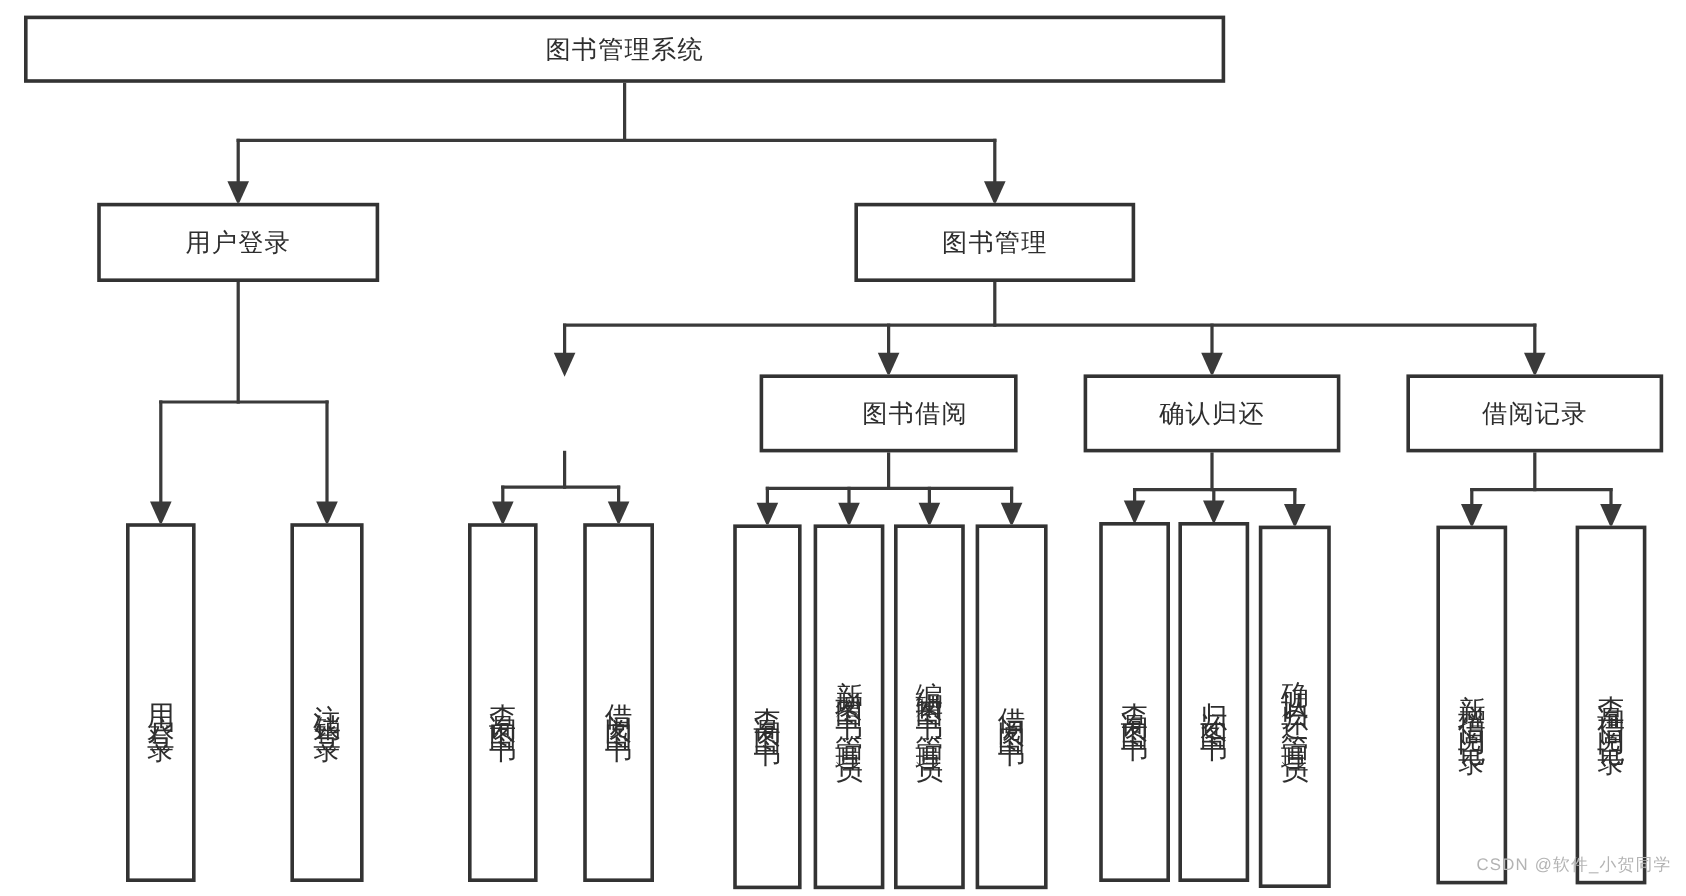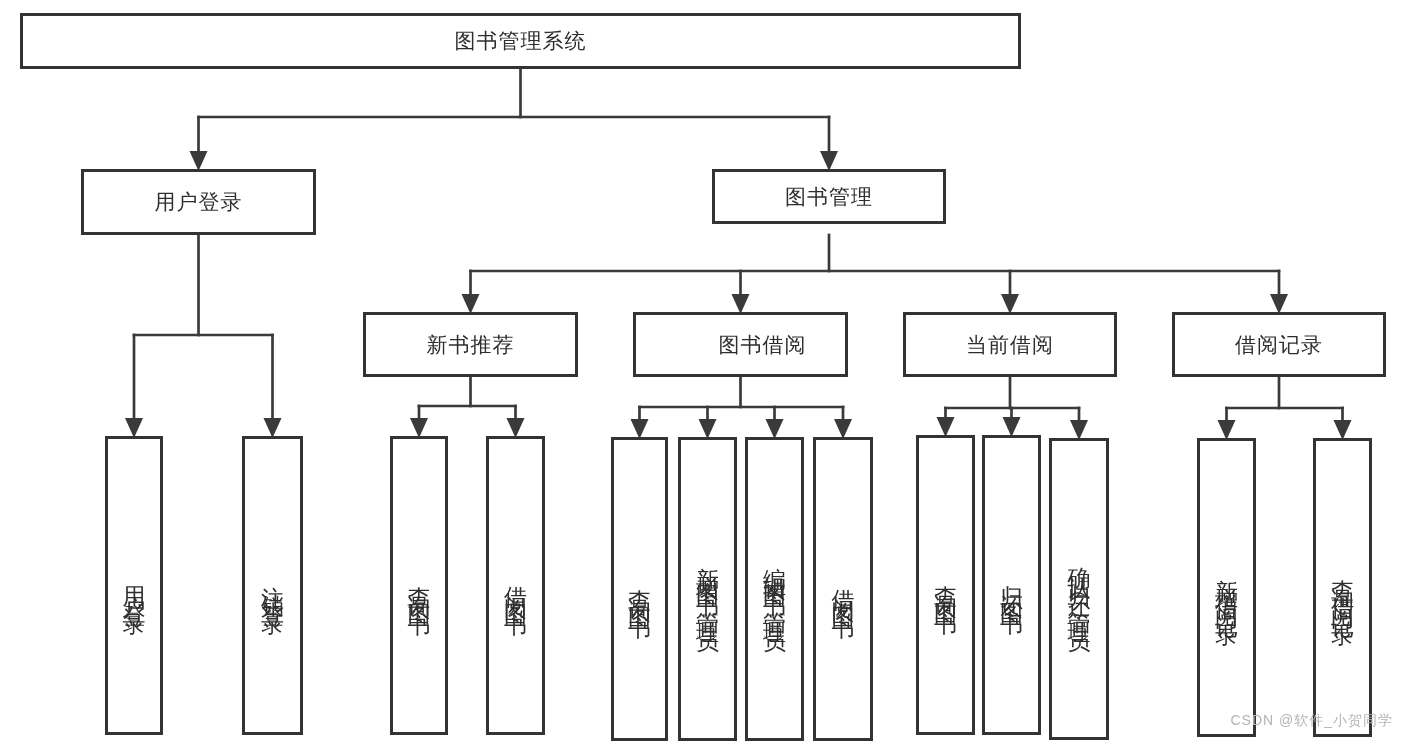--- a/index.html
+++ b/index.html
@@ -114,31 +114,28 @@
       <polygon points="1333.5,420 1351.5,420 1342.5,440" fill="#3a3a3a"></polygon>
     </svg>
 
   <div id="watermark">CSDN @软件_小贺同学</div>
 <div class="node h" style="left: 20px; top: 13px; width: 1001px; height: 56px; border-color: rgb(51, 51, 51);">
       <span class="label">图书管理系统</span>
     </div>
     <div class="node h" style="left: 81px; top: 169px; width: 235px; height: 66px; border-color: rgb(51, 51, 51);">
       <span class="label">用户登录</span>
     </div>
-    <div class="node h" style="left: 712px; top: 169px; width: 234px; height: 55px; border-color: rgb(51, 51, 51);">
+    <div class="node h" style="left: 712px; top: 169px; width: 234px; height: 66px; border-color: rgb(51, 51, 51);">
       <span class="label">图书管理</span>
-    </div>
-    <div class="node h" style="left: 363px; top: 312px; width: 215px; height: 65px; border-color: rgb(51, 51, 51);">
-      <span class="label">新书推荐</span>
     </div>
     <div class="node h" style="left: 633px; top: 312px; width: 215px; height: 65px; border-color: rgb(51, 51, 51); padding-left: 44px;">
       <span class="label">图书借阅</span>
     </div>
     <div class="node h" style="left: 903px; top: 312px; width: 214px; height: 65px; border-color: rgb(51, 51, 51);">
-      <span class="label">当前借阅</span>
+      <span class="label">确认归还</span>
     </div>
     <div class="node h" style="left: 1172px; top: 312px; width: 214px; height: 65px; border-color: rgb(51, 51, 51);">
       <span class="label">借阅记录</span>
     </div>
     <div class="node v" style="left: 105px; top: 436px; width: 58px; height: 299px; border-color: rgb(51, 51, 51);">
       <span class="label">用户登录</span>
     </div>
     <div class="node v" style="left: 242px; top: 436px; width: 61px; height: 299px; border-color: rgb(51, 51, 51);">
       <span class="label">注销登录</span>
     </div>

